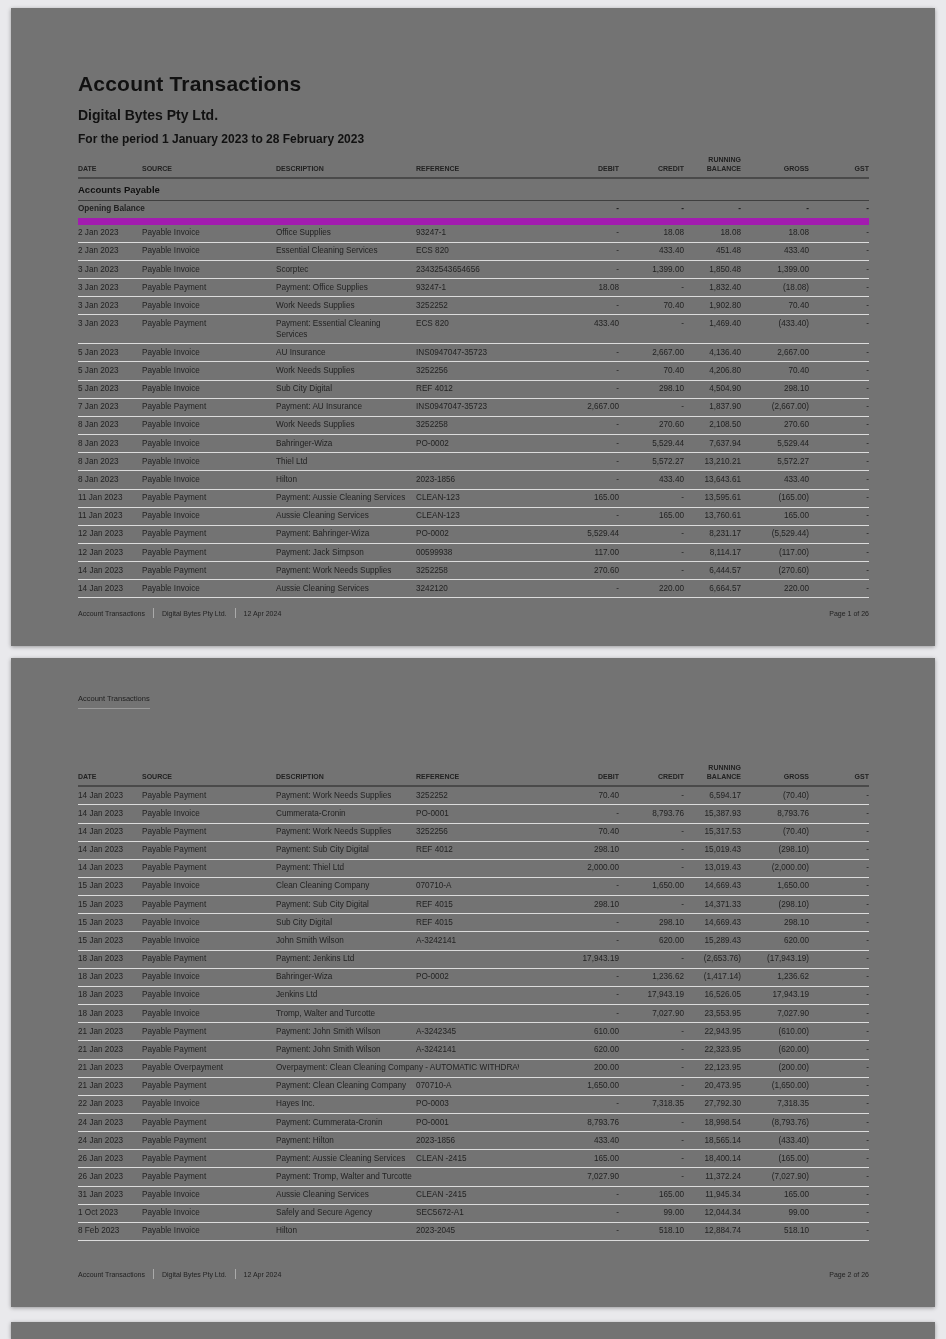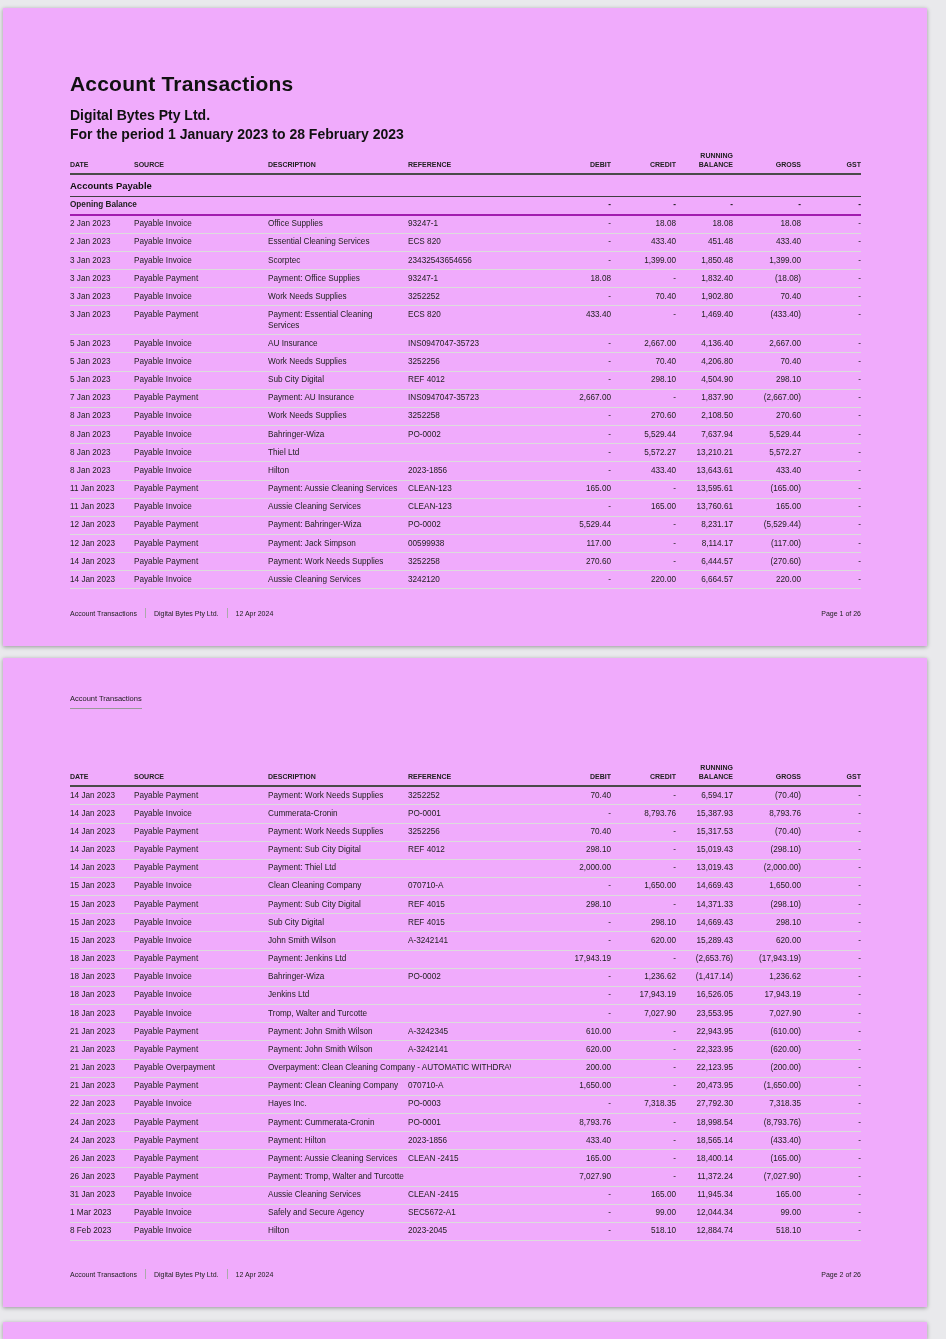--- a/index.html
+++ b/index.html
@@ -6,41 +6,41 @@
   html,body { width:946px; height:1339px; }
   body {
     position:relative;
     background:#e9e9ec;
     font-family:"Liberation Sans", sans-serif;
     color:#1d1d1d;
     overflow:hidden;
   }
   .page {
     position:absolute;
-    left:3px;
+    left:11px;
     width:924px;
-    background:#f0abfc;
+    background:#737373;
     box-shadow:0 1px 4px rgba(0,0,0,0.35);
     overflow:hidden;
   }
   .page-1 { top:8px;    height:638px; }
   .page-2 { top:658px;  height:649px; }
   .page-3 { top:1322px; height:17px; }
 
   .content { padding:0 66px 0 67px; }
 
   .doc-title {
     margin-top:64px;
     font-size:21px;
     font-weight:bold;
     letter-spacing:0.2px;
     color:#111;
   }
   .doc-company { margin-top:11px; font-size:14px; font-weight:bold; color:#111; }
-  .doc-period  { margin-top:3px;  font-size:14px; font-weight:bold; color:#111; }
+  .doc-period  { margin-top:9px;  font-size:12px; font-weight:bold; color:#111; }
 
   .p2-header {
     display:inline-block;
     margin-top:36px;
     font-size:7.5px;
     color:#222;
     border-bottom:1px solid #999;
     padding-bottom:5px;
     min-width:64px;
   }
@@ -85,21 +85,21 @@
 
   tr.section-row td {
     font-size:9.5px;
     font-weight:bold;
     color:#111;
     border-bottom:1.5px solid #3f3f3f;
     padding:5px 0 3px;
   }
   tr.opening-row td {
     font-weight:bold;
-    border-bottom:2px solid #a21caf;
+    border-bottom:7px solid #a21caf;
   }
 
   .footer {
     position:absolute;
     left:67px; right:66px; bottom:28px;
     display:flex;
     align-items:center;
     font-size:7px;
     color:#222;
   }
@@ -665,21 +665,21 @@
             <td class="c1">Payable Invoice</td>
             <td class="c2">Aussie Cleaning Services</td>
             <td class="c3">CLEAN -2415</td>
             <td class="c4">-</td>
             <td class="c5">165.00</td>
             <td class="c6">11,945.34</td>
             <td class="c7">165.00</td>
             <td class="c8">-</td>
           </tr>
           <tr>
-            <td class="c0">1 Mar 2023</td>
+            <td class="c0">1 Oct 2023</td>
             <td class="c1">Payable Invoice</td>
             <td class="c2">Safely and Secure Agency</td>
             <td class="c3">SEC5672-A1</td>
             <td class="c4">-</td>
             <td class="c5">99.00</td>
             <td class="c6">12,044.34</td>
             <td class="c7">99.00</td>
             <td class="c8">-</td>
           </tr>
           <tr>

